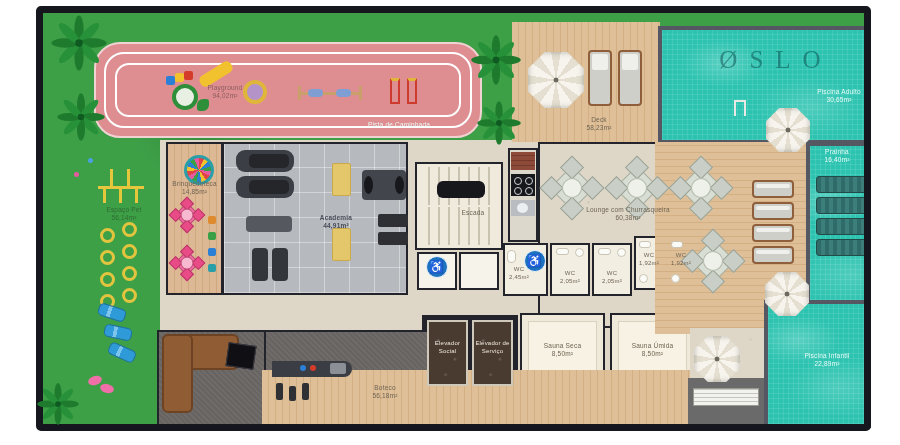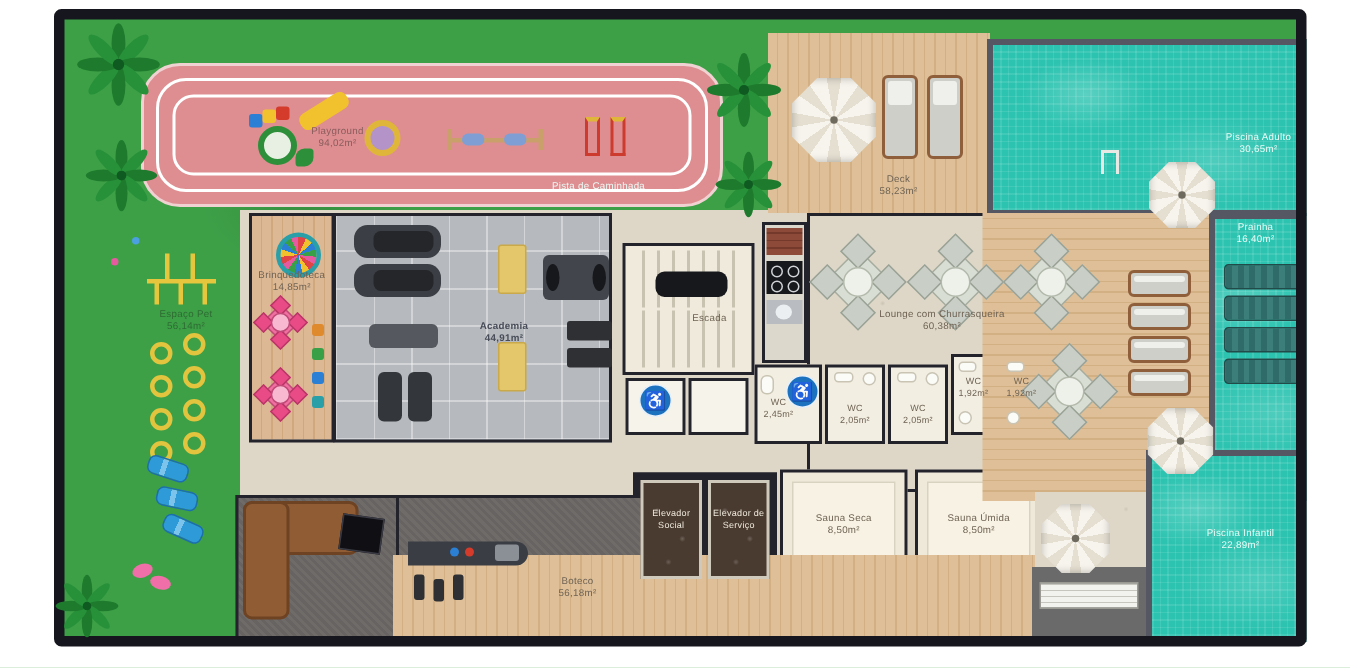--- a/index.html
+++ b/index.html
@@ -264,20 +264,21 @@
   <div class="abs" style="left:276px;top:383px;width:7px;height:17px;background:#2e3033;border-radius:2px;z-index:3;"></div>
   <div class="abs" style="left:289px;top:386px;width:7px;height:15px;background:#2e3033;border-radius:2px;z-index:3;"></div>
   <div class="abs" style="left:302px;top:383px;width:7px;height:17px;background:#2e3033;border-radius:2px;z-index:3;"></div>
 
   <div class="abs wood-v" style="left:512px;top:22px;width:148px;height:120px;z-index:2;"></div>
   <div class="umb" style="left:528px;top:52px;width:56px;height:56px;"></div>
   <div class="lng" style="left:588px;top:50px;width:24px;height:56px;"></div>
   <div class="lng" style="left:618px;top:50px;width:24px;height:56px;"></div>
 
   <div class="abs water" style="left:658px;top:26px;width:213px;height:118px;"></div>
+  <div class="logo" style="left:692px;top:46px;width:168px;">ØSLO</div>
   <div class="abs" style="left:734px;top:100px;width:2px;height:16px;background:#e8e8e4;z-index:3;"></div>
   <div class="abs" style="left:744px;top:100px;width:2px;height:16px;background:#e8e8e4;z-index:3;"></div>
   <div class="abs" style="left:734px;top:100px;width:12px;height:2px;background:#e8e8e4;z-index:3;"></div>
 
   <div class="abs wood-h" style="left:655px;top:142px;width:152px;height:192px;z-index:2;"></div>
   <div class="lng" style="left:752px;top:180px;width:42px;height:18px;"></div>
   <div class="lng" style="left:752px;top:202px;width:42px;height:18px;"></div>
   <div class="lng" style="left:752px;top:224px;width:42px;height:18px;"></div>
   <div class="lng" style="left:752px;top:246px;width:42px;height:18px;"></div>
   <div class="umb" style="left:766px;top:108px;width:44px;height:44px;"></div>

